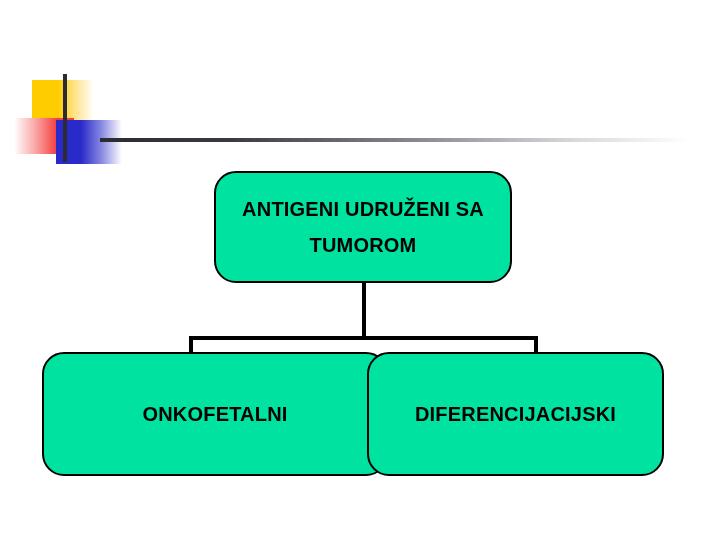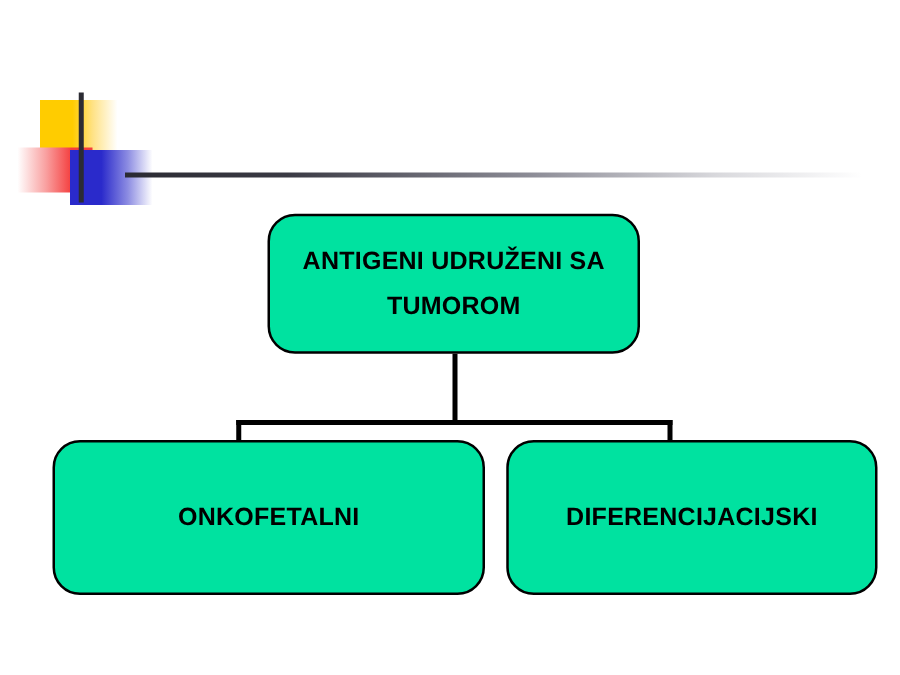--- a/index.html
+++ b/index.html
@@ -134,21 +134,21 @@
   }
 
   .node-left {
     left: 42px;
     top: 352px;
     width: 346px;
     height: 124px;
   }
 
   .node-right {
-    left: 405px;
+    left: 367px;
     top: 352px;
     width: 297px;
     height: 124px;
   }
   .node-right .node-label {
     width: 330px;
   }
 </style>
 </head>
 <body>

